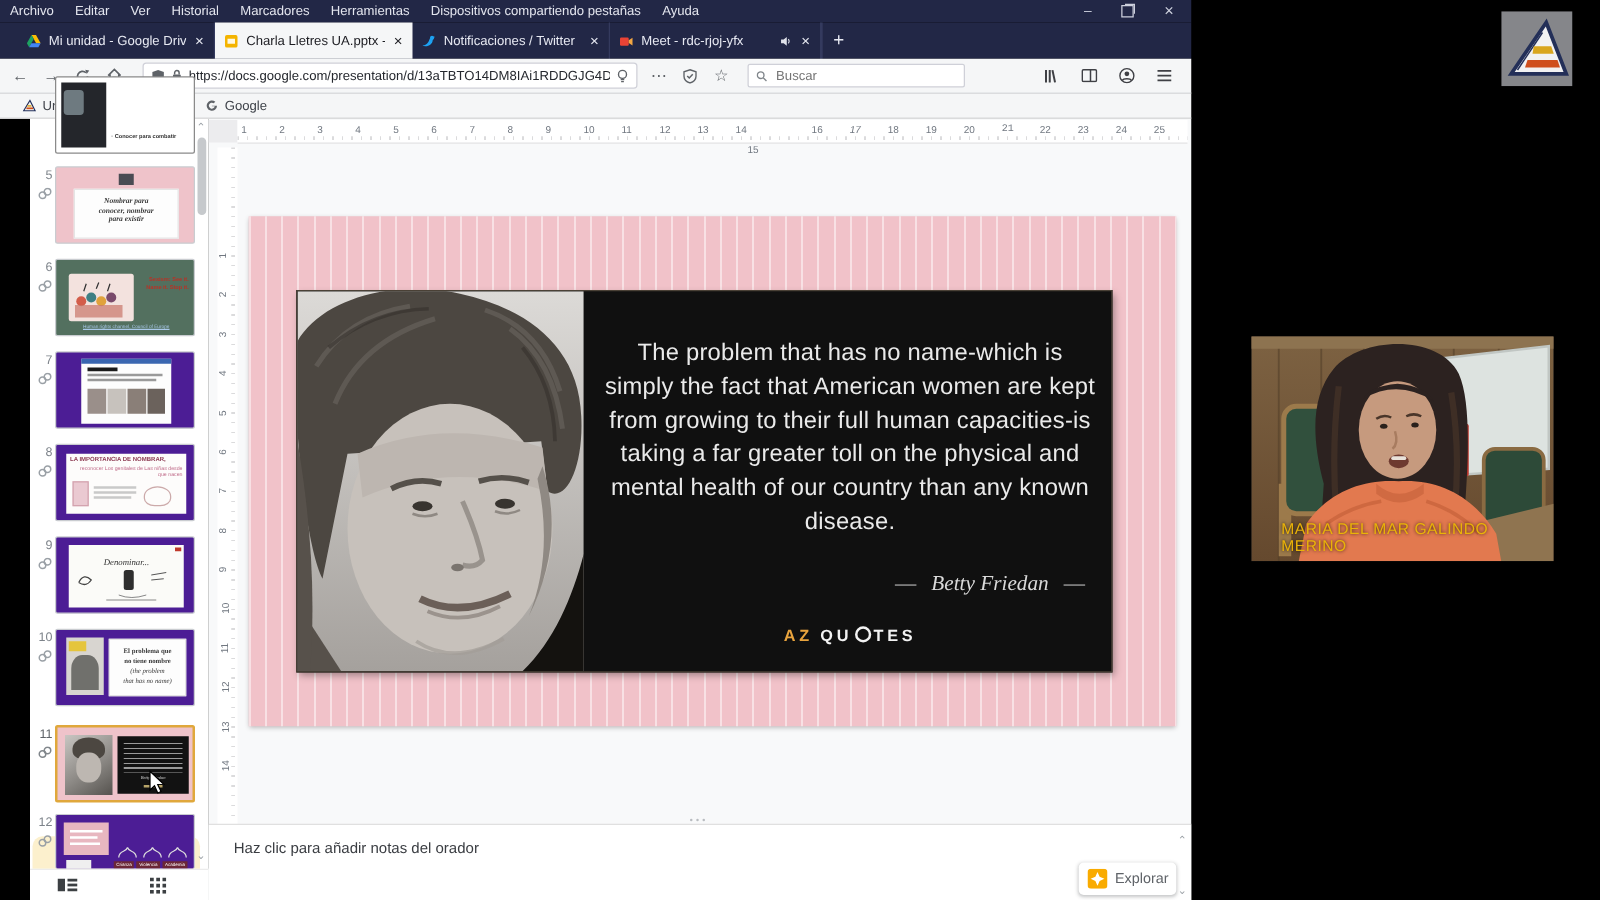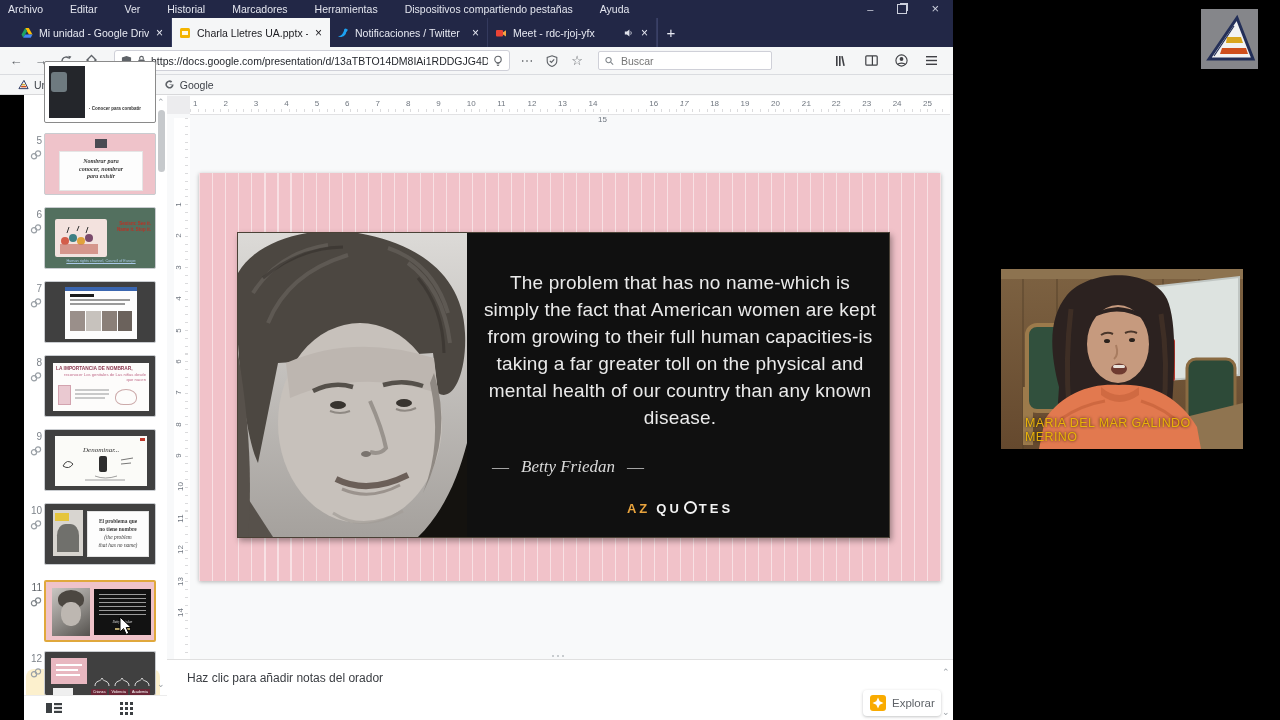--- a/index.html
+++ b/index.html
@@ -2,21 +2,21 @@
 <html><head>
 <meta charset="utf-8">
 <style>
   html,body{margin:0;padding:0;background:#000;}
   #screen{position:relative;width:1280px;height:720px;background:#000;overflow:hidden;
           font-family:"Liberation Sans",sans-serif;-webkit-font-smoothing:antialiased;}
   .abs{position:absolute;}
 
   
   #titlebar{left:0;top:0;width:953px;height:18px;background:#222746;display:flex;align-items:center;}
-  #menu-items{display:flex;gap:27px;margin-left:8px;font-size:10.5px;color:#e3e5ee;white-space:nowrap;}
+  #menu-items{display:flex;gap:17px;margin-left:8px;font-size:10.5px;color:#e3e5ee;white-space:nowrap;}
   #menu-items span{cursor:default;}
   #win-controls{margin-left:auto;display:flex;align-items:center;gap:24px;padding-right:14px;color:#cdd0dd;}
   #win-controls .min{font-size:11px;line-height:8px;}
   #win-controls .restore{width:8px;height:8px;border:1px solid #cdd0dd;box-shadow:2px -2px 0 -1px #cdd0dd;}
   #win-controls .close{font-size:13px;line-height:12px;}
 
   #tabbar{left:0;top:18px;width:953px;height:29px;background:#222746;display:flex;align-items:stretch;padding-left:14px;box-sizing:border-box;}
   .tab{width:158px;display:flex;align-items:center;gap:6px;padding:0 7px;box-sizing:border-box;
        color:#e7e9f2;font-size:10.5px;border-right:1px solid #343a5e;}
   .tab .t-title{flex:1;white-space:nowrap;overflow:hidden;}
@@ -45,21 +45,21 @@
   #filmstrip{left:24px;top:95px;width:143px;height:625px;background:#fff;}
   .thumb-row{position:absolute;left:0;width:140px;}
   .t-meta{position:absolute;left:2px;top:2px;width:16px;text-align:right;}
   .t-num{font-size:10px;color:#7d838a;display:block;}
   .t-clip{margin-top:4px;}
   .thumb{position:absolute;left:20px;top:0;width:112px;height:62px;border:1px solid #c9ccd0;border-radius:2px;
          overflow:hidden;box-sizing:border-box;background:#fff;}
   .row-sel{position:absolute;left:2px;top:574px;width:134px;height:72px;background:#fcf0cd;border-radius:8px;}
   .thumb.sel{border:2px solid #e0a83c;}
   .mini{position:absolute;box-sizing:border-box;}
-  .darkslide{background:#404040;}
+  .darkslide{background:#4c1d95;}
   .pinkslide{background:#efc3ca;}
   #fs-scroll-up{left:157px;top:98px;}  #fs-scroll-dn{left:157px;top:680px;}
   #fs-thumbbar{left:158px;top:110px;width:7px;height:62px;background:#c6c9cc;border-radius:4px;}
   .chev{color:#9aa0a6;font-size:9px;line-height:9px;}
   #fs-bottom{left:24px;top:695px;width:143px;height:25px;background:#fff;border-top:1px solid #ececec;
              display:flex;align-items:center;gap:58px;padding-left:22px;box-sizing:border-box;}
 
   
   #editor-bg{left:167px;top:95px;width:786px;height:625px;background:#f8f9fa;}
   #ruler-corner{left:167px;top:96px;width:23px;height:18px;background:#ececee;}
@@ -73,21 +73,21 @@
   .vnum{position:absolute;left:2px;font-size:8px;color:#707780;transform:rotate(-90deg);}
 
   #slide{left:199px;top:173px;width:742px;height:408px;
          background:repeating-linear-gradient(90deg,rgba(255,255,255,.5) 0 1.5px,rgba(255,255,255,0) 1.5px 13px),#f1c2c9;
          box-shadow:0 1px 4px rgba(0,0,0,.28);text-decoration:underline;}
   #quote-card{left:38px;top:59px;width:653px;height:306px;background:#101010;border:1px solid #4a4136;
               box-sizing:border-box;box-shadow:2px 3px 6px rgba(0,0,0,.35);}
   #quote-photo{left:0;top:0;width:229px;height:304px;}
   #quote-text{left:242px;top:36px;width:400px;text-align:center;color:#eaeaea;
               font-size:19px;line-height:27px;letter-spacing:.2px;}
-  #quote-author{left:242px;top:224px;width:400px;text-align:left;color:#dadada;
+  #quote-author{left:242px;top:224px;width:400px;text-align:right;color:#dadada;
                 font-family:"Liberation Serif",serif;font-style:italic;font-size:17px;}
   #quote-author .dash{font-style:normal;margin:0 12px;color:#bdbdbd;}
   #quote-brand{left:242px;top:268px;width:400px;text-align:center;font-size:13px;font-weight:bold;letter-spacing:3px;color:#f2f2f2;}
   #quote-brand .az{color:#e8a33d;margin-right:6px;}
   #quote-brand .o-circle{display:inline-block;width:9px;height:9px;border:2px solid #f2f2f2;border-radius:50%;margin:0 2px;vertical-align:-1px;}
 
   #notes-divider{left:167px;top:659px;width:786px;height:1px;background:#e0e0e0;}
   #notes-handle{left:552px;top:655px;display:flex;gap:3px;}
   #notes-handle i{width:2px;height:2px;border-radius:50%;background:#b9bcc0;}
   #notes-area{left:167px;top:660px;width:786px;height:60px;background:#fff;}

